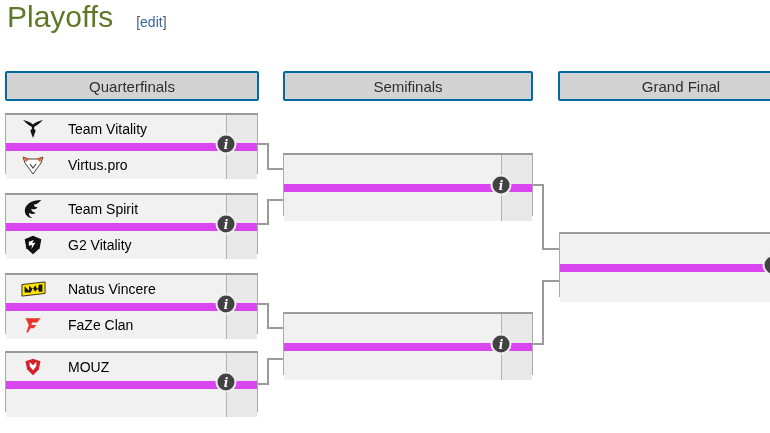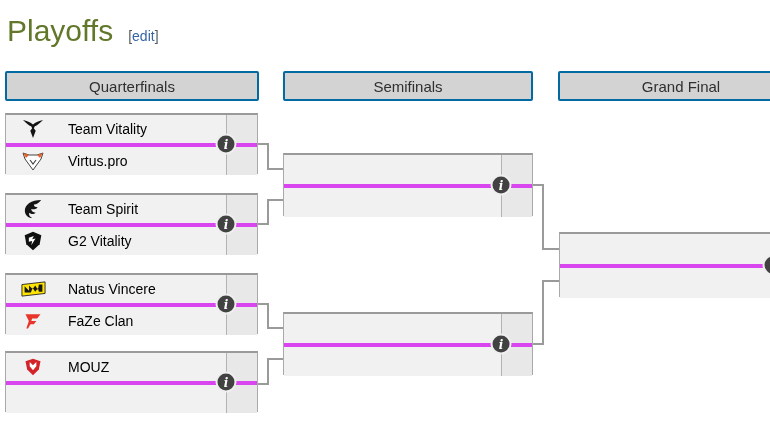--- a/index.html
+++ b/index.html
@@ -1,23 +1,23 @@
 <!DOCTYPE html>
 <html><head>
 <meta charset="utf-8">
 <style>
   html,body{margin:0;padding:0;background:#fff;}
   #stage{
     position:relative;width:770px;height:433px;overflow:hidden;background:#ffffff;
     font-family:"Liberation Sans","DejaVu Sans",sans-serif;
   }
   
-  .titlebar{position:absolute;left:7px;top:14px;display:flex;align-items:baseline;gap:15px;}
+  .titlebar{position:absolute;left:7px;top:0;display:flex;align-items:baseline;gap:15px;}
   .titlebar h1{margin:0;font-size:30px;font-weight:400;color:#61782a;letter-spacing:0;}
-  .editlink{font-size:14px;color:#54595d;cursor:pointer;}
+  .editlink{font-size:14px;color:#54595d;cursor:pointer;margin-left:8px;}
   .editlink .lnk{color:#3566a5;}
   
   .rhead{
     position:absolute;top:71px;height:30px;box-sizing:border-box;
     background:#d3d3d3;border:2px solid #0369a1;border-radius:2px;
     display:flex;align-items:center;justify-content:center;
     font-size:15px;color:#2f2f2f;
   }
   .rh-qf{left:5px;width:254px;}
   .rh-sf{left:283px;width:250px;}
@@ -29,21 +29,21 @@
   }
   .qf{left:5px;width:253px;height:61px;}
   .sf{left:283px;width:250px;height:63px;}
   .gf{left:559px;width:246px;height:65px;}
   .m1{top:113px;} .m2{top:193px;} .m3{top:273px;} .m4{top:351px;}
   .s1{top:153px;} .s2{top:312px;}
   .g1{top:232px;}
   .slot{display:flex;align-items:center;height:28px;background:#f1f1f1;}
   .sf .slot{height:29px;}
   .gf .slot{height:30px;}
-  .slot-bottom{border-top:4px solid #d946ef;}
+  .slot-bottom{border-top:8px solid #d946ef;}
   .logo{width:34px;margin-left:10px;display:flex;align-items:center;justify-content:center;flex:0 0 34px;}
   .tname{margin-left:18px;font-size:14px;color:#000000;white-space:nowrap;overflow:hidden;flex:1;}
   .score{flex:0 0 30px;align-self:stretch;border-left:1px solid #b3b3b3;background:#e8e8e8;}
   
   .info{
     position:absolute;top:50%;left:calc(100% - 31px);transform:translate(-50%,-50%);
     width:17px;height:17px;border-radius:50%;background:#424242;
     box-shadow:0 0 0 2px #efefef;
     color:#fff;font-family:"DejaVu Serif","Liberation Serif",serif;
     font-size:12px;font-weight:bold;font-style:italic;

